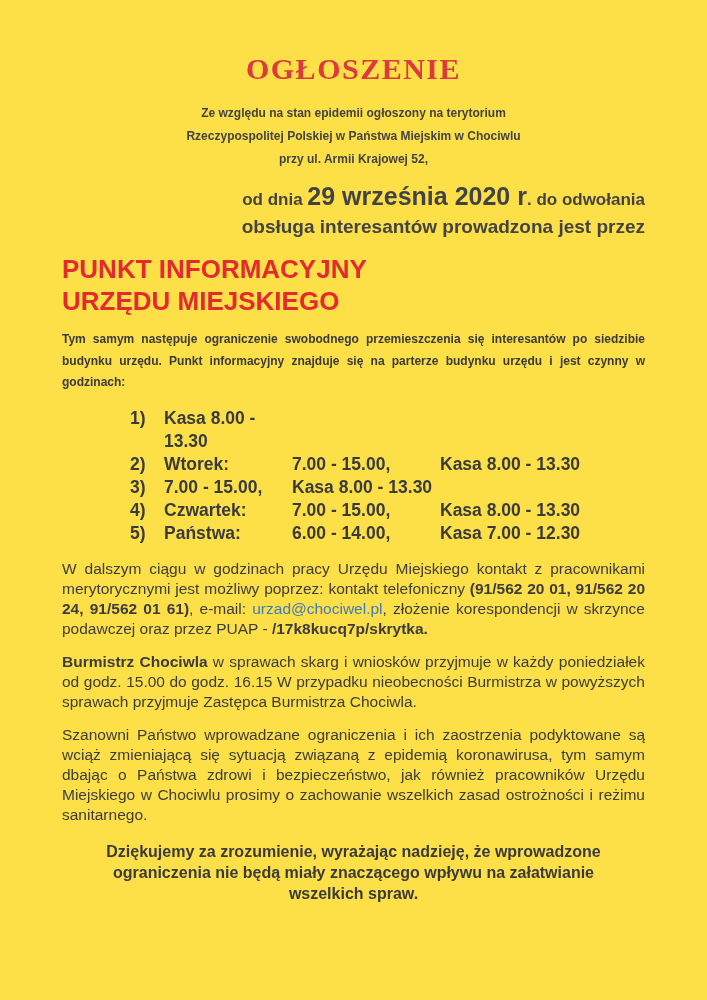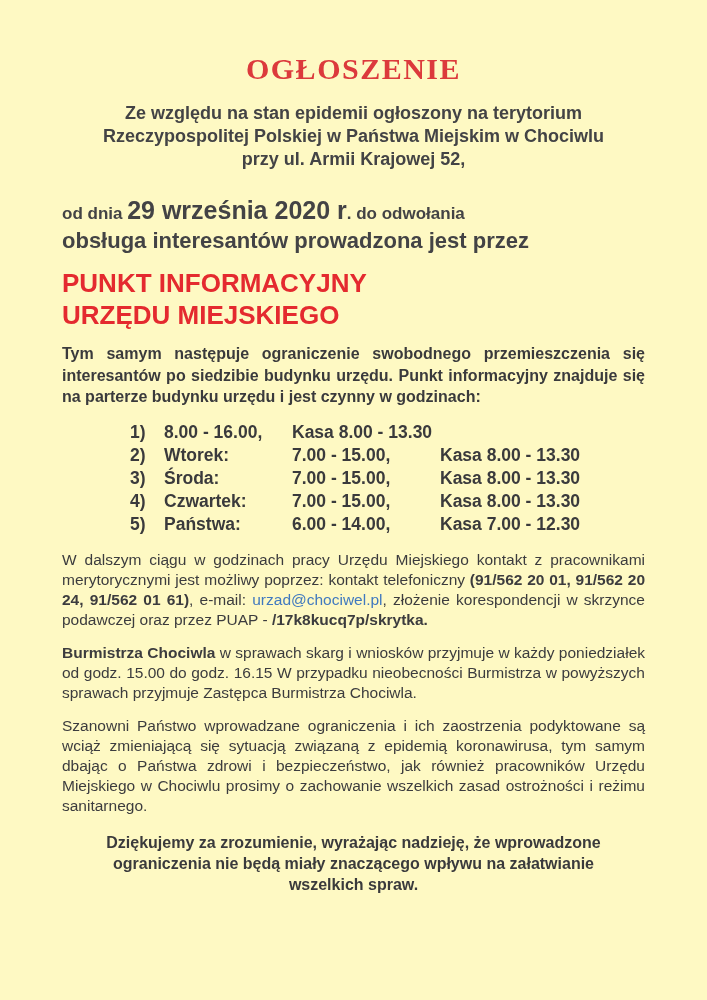--- a/index.html
+++ b/index.html
@@ -1,64 +1,64 @@
 <!DOCTYPE html>
 <html lang="pl"><head>
 <meta charset="utf-8">
 <style>
   html,body{margin:0;padding:0;background:#ffffff;}
   .page{
     position:relative;
     width:707px;height:1000px;
-    background:#fef9c3;
+    background:#fde047;
     font-family:"Liberation Sans",sans-serif;
     color:#3c3c3e;
     overflow:hidden;
     box-sizing:border-box;
     padding:40px 62px 0 62px;
   }
   .doc-title{
     font-family:"Liberation Serif",serif;
     font-weight:700;
     font-size:30px;
     letter-spacing:1.5px;
     color:#dc3a3c;
     text-align:center;
     margin:12px 0 16px 0;
   }
   .intro{
     text-align:center;
     font-weight:700;
-    font-size:18px;
+    font-size:12px;
     line-height:23px;
     color:#434345;
-    margin:0 0 24px 0;
+    margin:0 0 10px 0;
   }
-  .date-block{text-align:left;font-weight:700;color:#434345;margin:6px 0 8px 0;}
+  .date-block{text-align:right;font-weight:700;color:#434345;margin:6px 0 8px 0;}
   .date-line1{font-size:17px;line-height:30px;}
   .date-big{font-size:25px;}
-  .date-line2{font-size:22px;line-height:24px;}
+  .date-line2{font-size:19px;line-height:24px;}
   .red-heading{
     text-align:left;
     color:#e42a2f;
     font-weight:700;
     font-size:26px;
     line-height:32px;
     margin:14px 0 12px 0;
   }
   .para{
     font-size:15.5px;
     line-height:20px;
     text-align:justify;
     margin:0 0 13px 0;
     color:#3c3c3e;
   }
   .para.bold{
     font-weight:700;
-    font-size:16px;
+    font-size:12px;
     line-height:21.5px;
     color:#3a3a3c;
   }
   .schedule{
     margin:10px 0 14px 68px;
     font-weight:700;
     font-size:17.5px;
     color:#3a3a3c;
   }
   .schedule-row{
@@ -100,32 +100,30 @@
   <h2 class="red-heading">
     <span>PUNKT INFORMACYJNY</span><br>
     <span>URZĘDU MIEJSKIEGO</span>
   </h2>
 
   <p class="para bold">Tym samym następuje ograniczenie swobodnego przemieszczenia się interesantów po siedzibie budynku urzędu. Punkt informacyjny znajduje się na parterze budynku urzędu i jest czynny w godzinach:</p>
 
   <div class="schedule">
     <div class="schedule-row">
       <span>1)</span>
-      <span>8.00 - 16.00,</span>
       <span>Kasa 8.00 - 13.30</span>
     </div>
     <div class="schedule-row">
       <span>2)</span>
       <span>Wtorek:</span>
       <span>7.00 - 15.00,</span>
       <span>Kasa 8.00 - 13.30</span>
     </div>
     <div class="schedule-row">
       <span>3)</span>
-      <span>Środa:</span>
       <span>7.00 - 15.00,</span>
       <span>Kasa 8.00 - 13.30</span>
     </div>
     <div class="schedule-row">
       <span>4)</span>
       <span>Czwartek:</span>
       <span>7.00 -  15.00,</span>
       <span>Kasa 8.00 - 13.30</span>
     </div>
     <div class="schedule-row">
@@ -133,19 +131,19 @@
       <span>Państwa:</span>
       <span>6.00 - 14.00,</span>
       <span>Kasa 7.00 - 12.30</span>
     </div>
   </div>
 
 
   <p class="para"><span>W dalszym ciągu w godzinach pracy Urzędu Miejskiego kontakt z pracownikami merytorycznymi jest możliwy poprzez: kontakt telefoniczny </span><span class="b">(91/562 20 01, 91/562 20 24, 91/562 01 61)</span><span>, e-mail: </span><a href="#" class="email-link">urzad@chociwel.pl</a><span>, złożenie korespondencji w skrzynce podawczej oraz przez PUAP - </span><span class="b">/17k8kucq7p/skrytka.</span></p>
 
 
-  <p class="para"><span class="b">Burmistrza Chociwla</span><span> w sprawach skarg i wniosków przyjmuje w każdy poniedziałek od godz. 15.00 do godz. 16.15 W przypadku nieobecności Burmistrza w powyższych sprawach przyjmuje Zastępca Burmistrza Chociwla.</span></p>
+  <p class="para"><span class="b">Burmistrz Chociwla</span><span> w sprawach skarg i wniosków przyjmuje w każdy poniedziałek od godz. 15.00 do godz. 16.15 W przypadku nieobecności Burmistrza w powyższych sprawach przyjmuje Zastępca Burmistrza Chociwla.</span></p>
 
   <p class="para">Szanowni Państwo wprowadzane ograniczenia i ich zaostrzenia podyktowane są wciąż zmieniającą się sytuacją związaną z epidemią koronawirusa, tym samym dbając o Państwa zdrowi i bezpieczeństwo, jak również pracowników Urzędu Miejskiego w Chociwlu prosimy o zachowanie wszelkich zasad ostrożności  i reżimu sanitarnego.</p>
 
   <p class="para-thanks">Dziękujemy za zrozumienie, wyrażając nadzieję, że wprowadzone ograniczenia nie będą miały znaczącego wpływu na załatwianie wszelkich spraw.</p>
 
 </div>
 
 </body></html>

